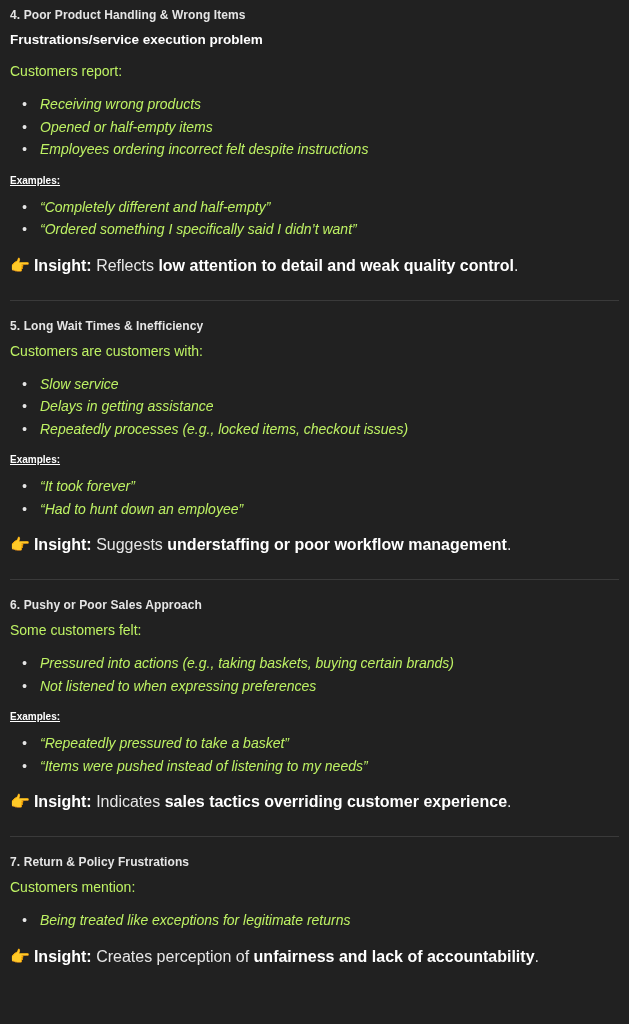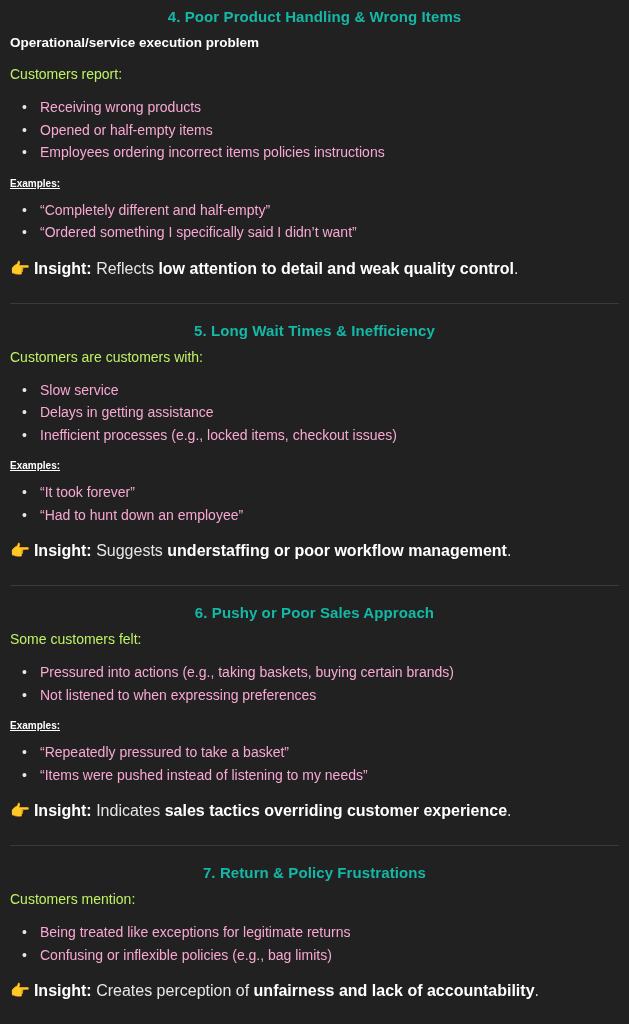--- a/index.html
+++ b/index.html
@@ -15,26 +15,25 @@
     color: #ececec;
     -webkit-font-smoothing: antialiased;
   }
   .doc {
     padding: 8px 10px 0 10px;
     box-sizing: border-box;
   }
   .section { padding-bottom: 2px; }
 
   h2.sec-title {
-    font-size: 15px;
+    font-size: 12px;
     font-weight: bold;
     margin: 0 0 10px 0;
     letter-spacing: 0.1px;
-    color: #14b8a6;
-    text-align: center;
+    color: #e5e5e5;
   }
   .subtitle {
     font-size: 13.5px;
     font-weight: bold;
     margin: 0 0 16px 0;
     color: #ffffff;
   }
   .lead {
     font-size: 14px;
     margin: 0 0 14px 0;
@@ -44,21 +43,22 @@
     list-style: none;
     margin: 0 0 14px 0;
     padding: 0;
   }
   ul.bullets li {
     position: relative;
     padding-left: 30px;
     font-size: 14px;
     line-height: 22.5px;
     margin-bottom: 0px;
-    color: #f9a8d4;
+    color: #bef264;
+    font-style: italic;
   }
   ul.bullets li::before {
     content: "\2022";
     position: absolute;
     left: 12px;
     top: 0;
     color: #e6e6e6;
     font-size: 14px;
   }
   .examples-label {
@@ -87,26 +87,26 @@
     margin: 18px 0 18px 0;
   }
 </style>
 </head>
 <body>
 
 <div class="doc">
 
   <div class="section">
     <h2 class="sec-title">4. Poor Product Handling &amp; Wrong Items</h2>
-    <div class="subtitle">Operational/service execution problem</div>
+    <div class="subtitle">Frustrations/service execution problem</div>
     <p class="lead">Customers report:</p>
     <ul class="bullets">
       <li>Receiving wrong products</li>
       <li>Opened or half-empty items</li>
-      <li>Employees ordering incorrect items policies instructions</li>
+      <li>Employees ordering incorrect felt despite instructions</li>
     </ul>
     <div class="examples-label">Examples:</div>
     <ul class="bullets">
       <li>“Completely different and half-empty”</li>
       <li>“Ordered something I specifically said I didn’t want”</li>
     </ul>
     <p class="insight">
       <span class="hand">👉</span><span class="ins-word">Insight:</span>
       <span>Reflects</span>
       <b>low attention to detail and weak quality control</b><span>.</span>
@@ -114,21 +114,21 @@
   </div>
 
   <hr class="divider">
 
   <div class="section">
     <h2 class="sec-title">5. Long Wait Times &amp; Inefficiency</h2>
     <p class="lead">Customers are customers with:</p>
     <ul class="bullets">
       <li>Slow service</li>
       <li>Delays in getting assistance</li>
-      <li>Inefficient processes (e.g., locked items, checkout issues)</li>
+      <li>Repeatedly processes (e.g., locked items, checkout issues)</li>
     </ul>
     <div class="examples-label">Examples:</div>
     <ul class="bullets">
       <li>“It took forever”</li>
       <li>“Had to hunt down an employee”</li>
     </ul>
     <p class="insight">
       <span class="hand">👉</span><span class="ins-word">Insight:</span>
       <span>Suggests</span>
       <b>understaffing or poor workflow management</b><span>.</span>
@@ -156,21 +156,20 @@
     </p>
   </div>
 
   <hr class="divider">
 
   <div class="section">
     <h2 class="sec-title">7. Return &amp; Policy Frustrations</h2>
     <p class="lead">Customers mention:</p>
     <ul class="bullets">
       <li>Being treated like exceptions for legitimate returns</li>
-      <li>Confusing or inflexible policies (e.g., bag limits)</li>
     </ul>
     <p class="insight">
       <span class="hand">👉</span><span class="ins-word">Insight:</span>
       <span>Creates perception of</span>
       <b>unfairness and lack of accountability</b><span>.</span>
     </p>
   </div>
 
 </div>
 

